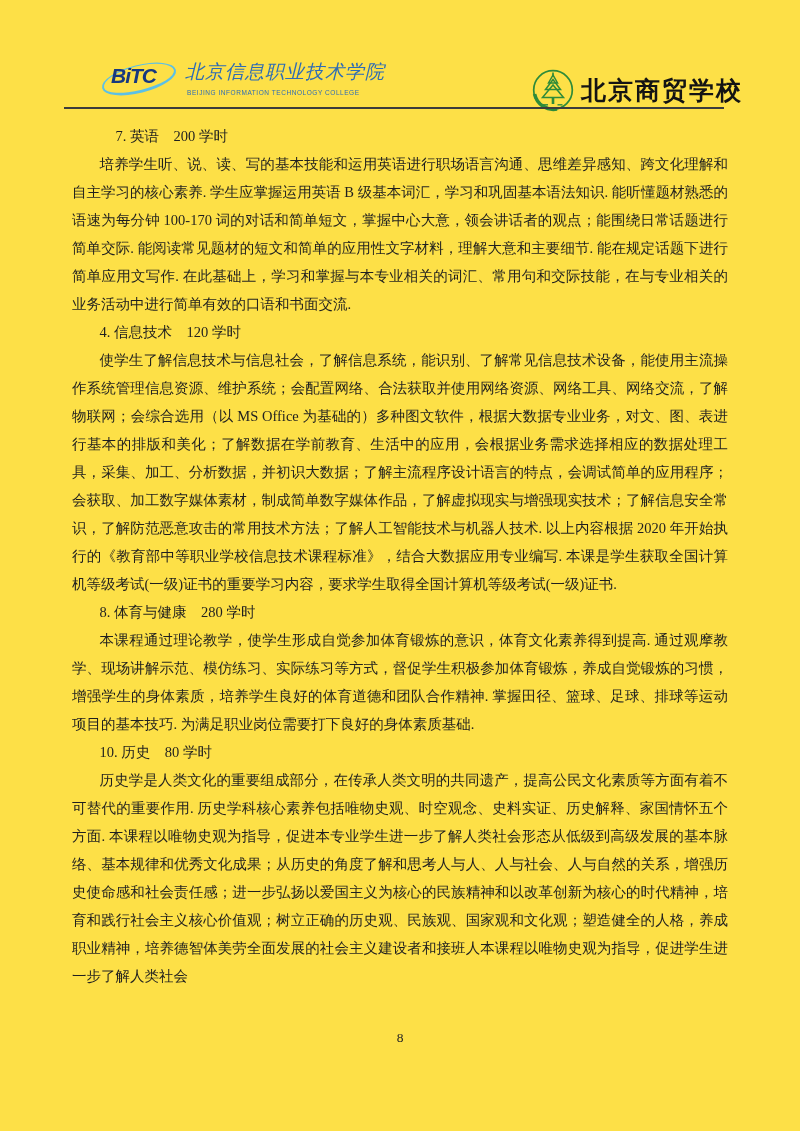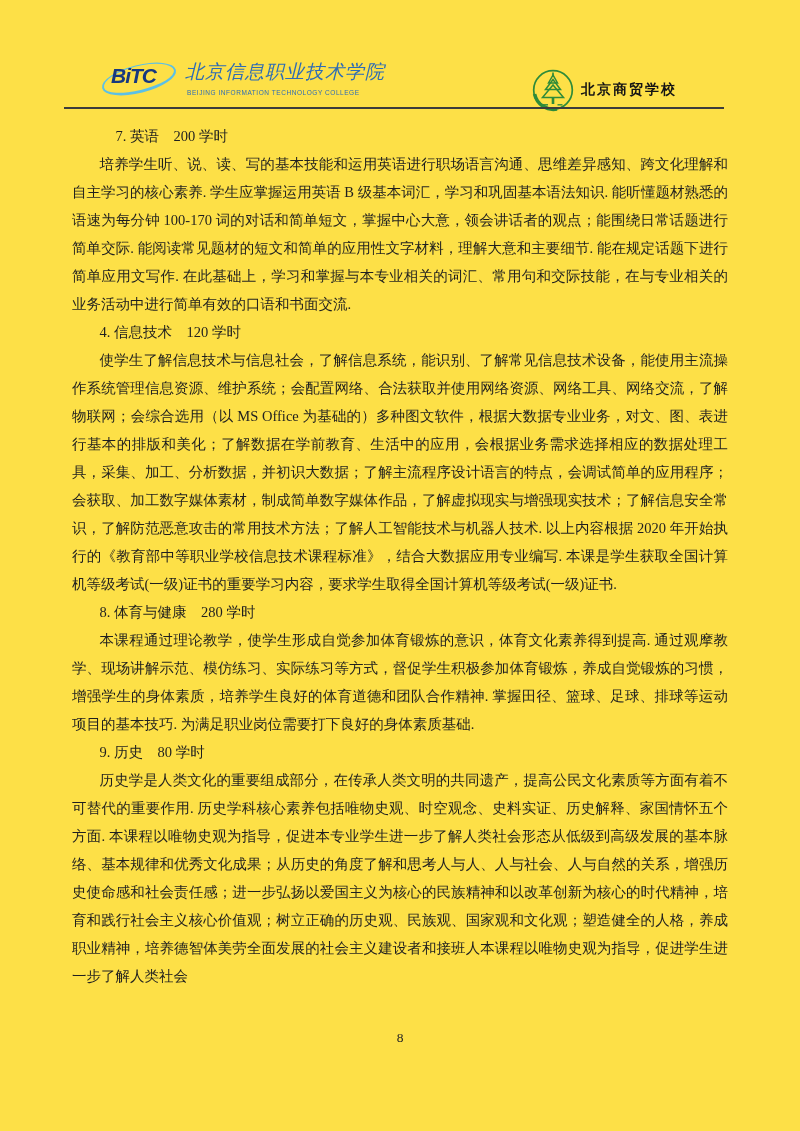--- a/index.html
+++ b/index.html
@@ -21,21 +21,21 @@
     font-family:"Liberation Sans","DejaVu Sans",sans-serif;
     font-weight:bold; font-style:italic; font-size:21px; color:#17387f; letter-spacing:-1px;
   }
   .uni-names { margin-left:3px; padding-top:5px; }
   .uni-cn { font-size:19px; font-weight:normal; font-style:italic; color:#2e6cb5; letter-spacing:1px; white-space:nowrap; }
   .uni-en { font-size:6.5px; color:#2e6cb5; letter-spacing:0.55px; margin-top:4px; margin-left:2px;
             font-family:"Liberation Sans","DejaVu Sans",sans-serif; white-space:nowrap; }
 
   .school-logo { position:absolute; left:531px; top:68px; display:flex; align-items:center; }
   .tree-wrap { width:44px; height:44px; flex:0 0 auto; }
-  .school-name { font-size:14px; font-weight:bold; color:#141414; letter-spacing:2px; margin-left:6px; white-space:nowrap; }
+  .school-name { font-size:25px; font-weight:bold; color:#141414; letter-spacing:2px; margin-left:6px; white-space:nowrap; }
 
   .rule { position:absolute; left:64px; top:107px; width:660px; height:0; border-top:2px solid #3c3c3c; }
 
   
   .content {
     position:absolute; left:72px; top:122px; width:656px;
     font-size:14.5px; line-height:28px; color:#1f1f1f;
     text-align:justify;
   }
   .content p { margin:0; text-indent:1.9em; }
@@ -87,20 +87,20 @@
 
     <p class="sec-heading first">7. 英语　200 学时</p>
     <p>培养学生听、说、读、写的基本技能和运用英语进行职场语言沟通、思维差异感知、跨文化理解和自主学习的核心素养. 学生应掌握运用英语 B 级基本词汇，学习和巩固基本语法知识. 能听懂题材熟悉的语速为每分钟 100-170 词的对话和简单短文，掌握中心大意，领会讲话者的观点；能围绕日常话题进行简单交际. 能阅读常见题材的短文和简单的应用性文字材料，理解大意和主要细节. 能在规定话题下进行简单应用文写作. 在此基础上，学习和掌握与本专业相关的词汇、常用句和交际技能，在与专业相关的业务活动中进行简单有效的口语和书面交流.</p>
 
     <p class="sec-heading">4. 信息技术　120 学时</p>
     <p>使学生了解信息技术与信息社会，了解信息系统，能识别、了解常见信息技术设备，能使用主流操作系统管理信息资源、维护系统；会配置网络、合法获取并使用网络资源、网络工具、网络交流，了解物联网；会综合选用（以 MS Office 为基础的）多种图文软件，根据大数据专业业务，对文、图、表进行基本的排版和美化；了解数据在学前教育、生活中的应用，会根据业务需求选择相应的数据处理工具，采集、加工、分析数据，并初识大数据；了解主流程序设计语言的特点，会调试简单的应用程序；会获取、加工数字媒体素材，制成简单数字媒体作品，了解虚拟现实与增强现实技术；了解信息安全常识，了解防范恶意攻击的常用技术方法；了解人工智能技术与机器人技术. 以上内容根据 2020 年开始执行的《教育部中等职业学校信息技术课程标准》，结合大数据应用专业编写. 本课是学生获取全国计算机等级考试(一级)证书的重要学习内容，要求学生取得全国计算机等级考试(一级)证书.</p>
 
     <p class="sec-heading">8. 体育与健康　280 学时</p>
     <p>本课程通过理论教学，使学生形成自觉参加体育锻炼的意识，体育文化素养得到提高. 通过观摩教学、现场讲解示范、模仿练习、实际练习等方式，督促学生积极参加体育锻炼，养成自觉锻炼的习惯，增强学生的身体素质，培养学生良好的体育道德和团队合作精神. 掌握田径、篮球、足球、排球等运动项目的基本技巧. 为满足职业岗位需要打下良好的身体素质基础.</p>
 
-    <p class="sec-heading">9. 历史　80 学时</p>
+    <p class="sec-heading">10. 历史　80 学时</p>
     <p>历史学是人类文化的重要组成部分，在传承人类文明的共同遗产，提高公民文化素质等方面有着不可替代的重要作用. 历史学科核心素养包括唯物史观、时空观念、史料实证、历史解释、家国情怀五个方面. 本课程以唯物史观为指导，促进本专业学生进一步了解人类社会形态从低级到高级发展的基本脉络、基本规律和优秀文化成果；从历史的角度了解和思考人与人、人与社会、人与自然的关系，增强历史使命感和社会责任感；进一步弘扬以爱国主义为核心的民族精神和以改革创新为核心的时代精神，培育和践行社会主义核心价值观；树立正确的历史观、民族观、国家观和文化观；塑造健全的人格，养成职业精神，培养德智体美劳全面发展的社会主义建设者和接班人本课程以唯物史观为指导，促进学生进一步了解人类社会</p>
 
   </div>
 
   <div class="page-number">8</div>
 
 </div>
 
 </body></html>

